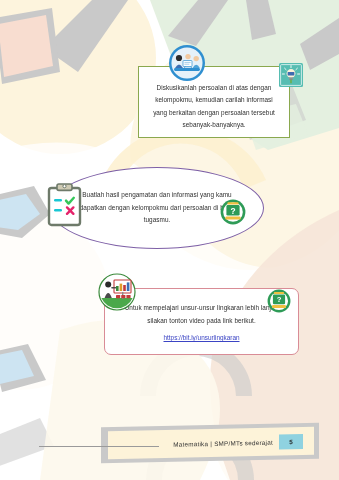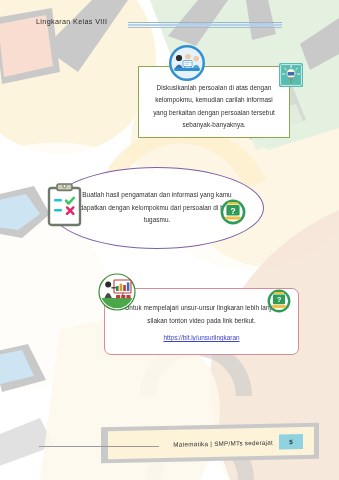--- a/index.html
+++ b/index.html
@@ -141,28 +141,20 @@
       <path d="M140,396 a56,56 0 0 1 112,0 l-16,0 a40,40 0 0 0 -80,0 Z" fill="#c9c9c9" opacity="0.6"></path>
       <path d="M146,480 a54,54 0 0 1 108,0 l-16,0 a38,38 0 0 0 -76,0 Z" fill="#c9c9c9" opacity="0.55"></path>
 
       <path d="M-10,438 L40,418 L54,446 L-6,468 Z" fill="#c9c9c9" opacity="0.55"></path>
 
       <path d="M96,236 a90,90 0 0 1 170,-56 l-22,9 a66,66 0 0 0 -126,42 Z" fill="#fdf0cf" opacity="0.85"></path>
       <path d="M60,330 Q150,300 200,356 Q240,400 200,480 L40,480 Z" fill="#fdf8ec" opacity="0.9"></path>
     </svg>
   </div>
 
-  <div class="header">
-    <div class="header-title">Lingkaran Kelas VIII</div>
-    <div class="header-rule">
-      <i class="a"></i>
-        <i class="b"></i>
-        <i class="c"></i>
-    </div>
-  </div>
 
   <div class="cardwrap" id="box1-wrap">
     <div class="card" id="box1">
       <p>Diskusikanlah persoalan di atas dengan kelompokmu, kemudian carilah informasi yang berkaitan dengan persoalan tersebut sebanyak-banyaknya.</p>
     </div>
   </div>
 
   <div class="icon" id="icon-discuss">
     <svg width="38" height="38" viewBox="0 0 38 38">
       <circle cx="19" cy="19" r="18" fill="#2f8fd0"></circle>

